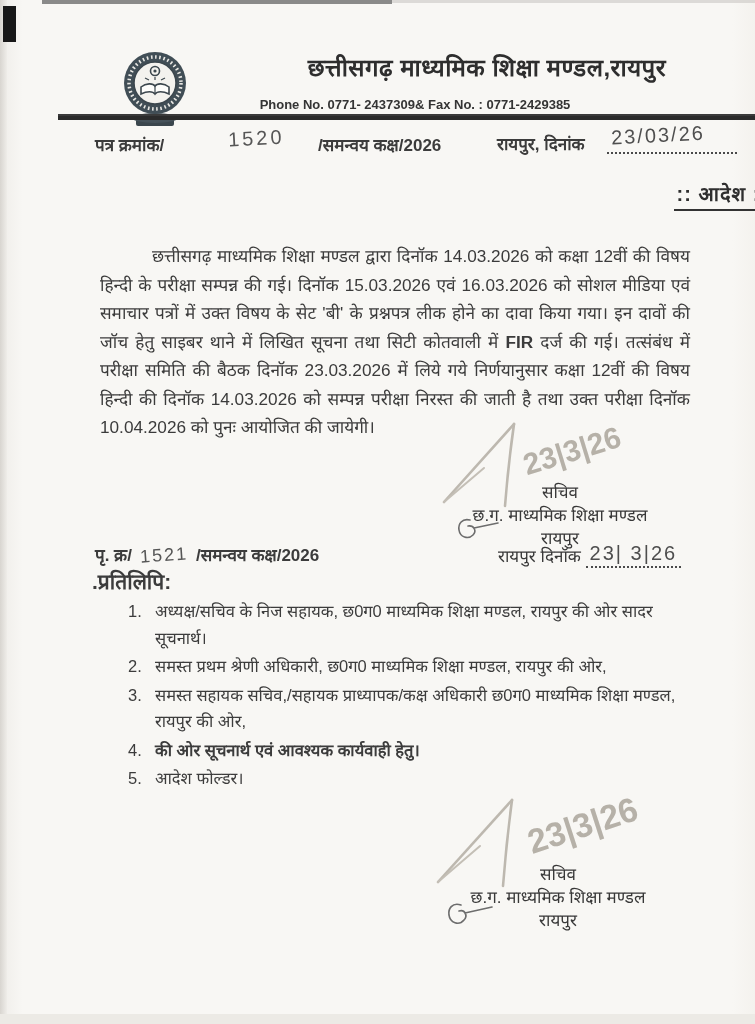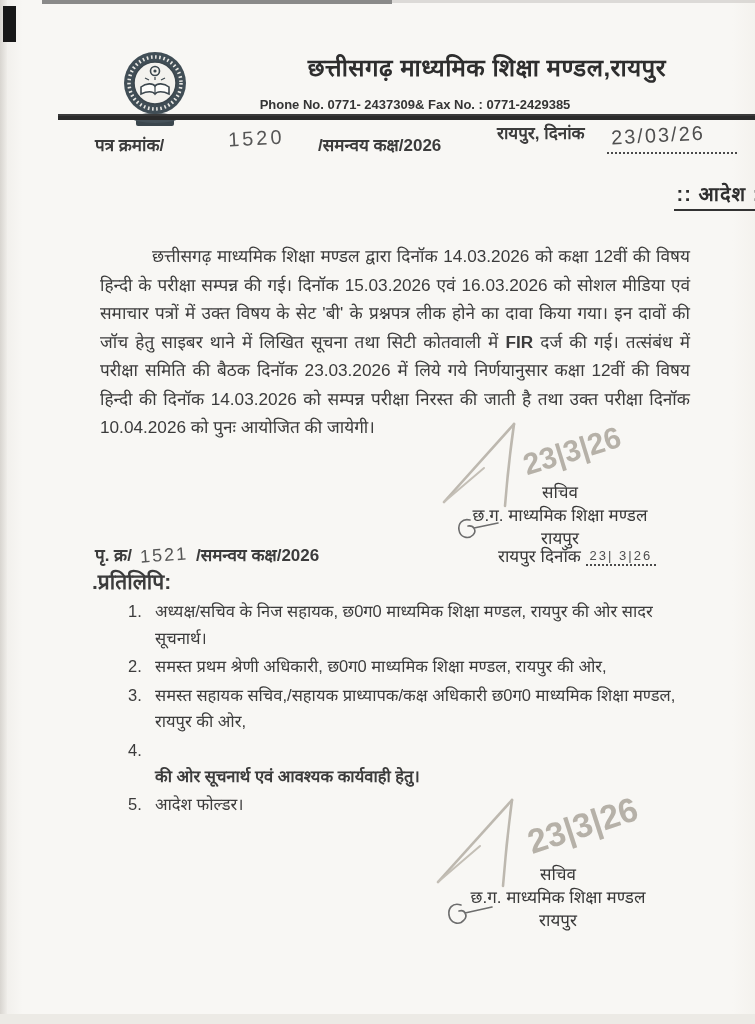--- a/index.html
+++ b/index.html
@@ -25,21 +25,21 @@
   .phone-line { position:absolute; left:180px; top:97px; width:470px; text-align:center;
     font-size:13px; font-weight:bold; color:#343434; }
   .double-rule { position:absolute; left:58px; top:114px; width:697px; height:3px;
     border-top:2px solid #3a3a3a; border-bottom:4px solid #2b2b2b; }
 
   
   .ref-label { position:absolute; left:95px; top:133px; font-size:17px; font-weight:bold; }
   .ref-hand { position:absolute; left:228px; top:127px; font-size:20px; color:#565656;
     transform:rotate(-3deg); letter-spacing:3px; }
   .ref-section { position:absolute; left:318px; top:133px; font-size:17px; font-weight:bold; }
-  .ref-place { position:absolute; left:497px; top:121px; font-size:17px; font-weight:bold; }
+  .ref-place { position:absolute; left:497px; top:132px; font-size:17px; font-weight:bold; }
   .ref-dotline { position:absolute; left:607px; top:133px; width:130px; height:21px;
     border-bottom:2px dotted #4a4a4a; }
   .ref-date { position:absolute; left:611px; top:124px; font-size:20px; color:#4f4f4f;
     transform:rotate(-3deg); letter-spacing:2px; white-space:nowrap; }
 
   
   .order-head-wrap { position:absolute; left:16px; top:180px; width:755px; text-align:right; }
   .order-head { display:inline-block; font-size:20px; font-weight:bold; color:#2f2f2f;
     border-bottom:2px solid #333; padding:0 3px 2px; letter-spacing:1px; }
 
@@ -58,35 +58,35 @@
   .sig1 .sig-date-hand { left:92px; top:16px; font-size:30px; transform:rotate(-17deg); }
   .sig2 .sig-art { left:2px; top:4px; }
   .sig2 .sig-date-hand { left:98px; top:16px; font-size:34px; transform:rotate(-18deg); }
   .sig-line { position:absolute; left:0; width:260px; text-align:center; font-size:17px; color:#383838; }
   .sig1 .l1 { top:62px; } .sig1 .l2 { top:85px; } .sig1 .l3 { top:108px; }
   .sig2 .l1 { top:72px; } .sig2 .l2 { top:95px; } .sig2 .l3 { top:118px; }
   .sig-scribble { position:absolute; }
   .sig1 .sig-scribble { left:26px; top:98px; }
   .sig2 .sig-scribble { left:18px; top:110px; }
   .sig-dateline { position:absolute; top:126px; left:68px; white-space:nowrap; font-size:17px; color:#383838; }
-  .sig-dateline .val { display:inline-block; font-size:13px; color:#4e4e4e; letter-spacing:2px;
+  .sig-dateline .val { display:inline-block; font-size:20px; color:#4e4e4e; letter-spacing:2px;
     border-bottom:2px dotted #4a4a4a; padding:0 4px 1px; transform:translateY(-2px); }
 
   
   .endorse-line { position:absolute; left:95px; top:543px; font-size:17px; font-weight:bold; white-space:nowrap; }
   .endorse-line .hand { display:inline-block; font-size:18px; font-weight:normal; color:#565656;
     transform:rotate(-4deg); letter-spacing:2px; margin:0 8px; }
   .copy-label { position:absolute; left:92px; top:567px; font-size:21px; font-weight:bold; }
 
   
   .copies { position:absolute; left:128px; top:598px; width:568px; font-size:16.5px; line-height:26.5px; }
   .copy-item { display:flex; margin-bottom:2px; }
   .copy-no { min-width:27px; }
   .copy-text { flex:1; }
-  .copy-bold { font-weight:bold;margin-top:26px; }
+  .copy-bold { font-weight:bold; }
 </style>
 </head>
 <body>
 
 <div class="page">
 
   <div class="edge-left"></div>
   <div class="corner-mark"></div>
   <div class="top-streak-dark"></div>
   <div class="top-streak-light"></div>

